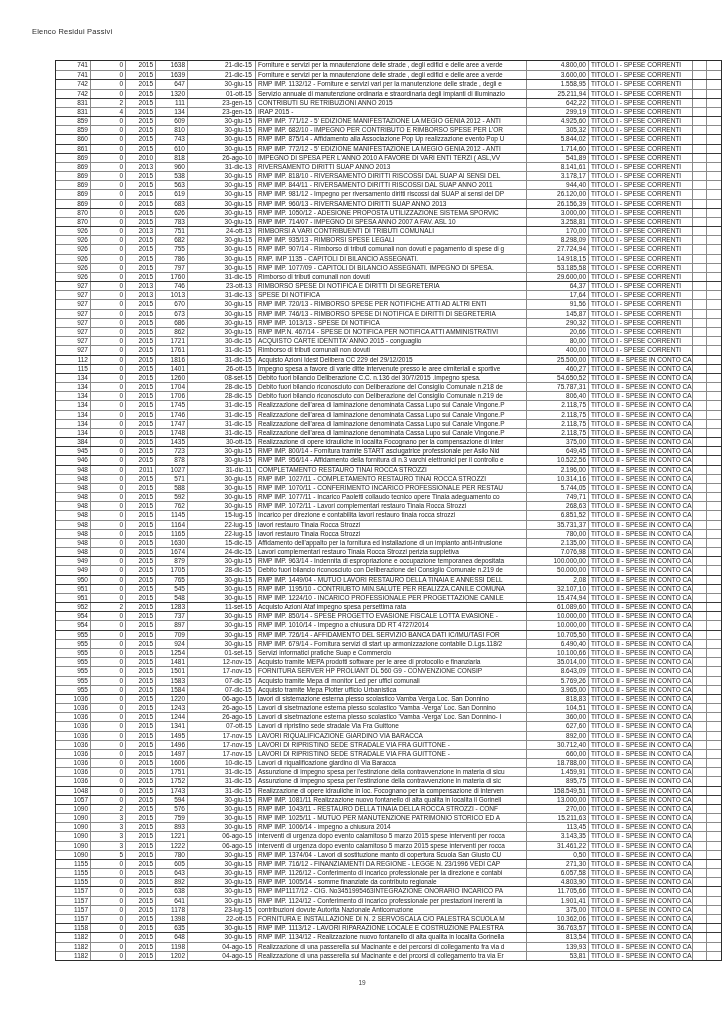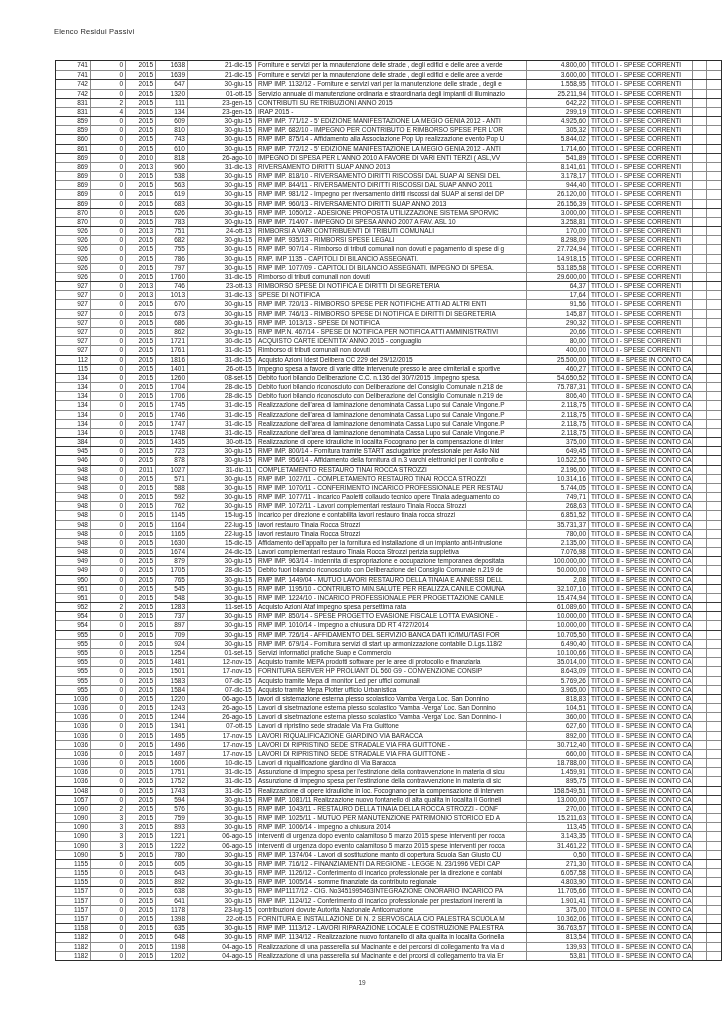--- a/index.html
+++ b/index.html
@@ -2,21 +2,21 @@
 <html><head>
 <meta charset="utf-8">
 <style>
   html,body{margin:0;padding:0;}
   body{
     width:724px;height:1024px;background:#ffffff;position:relative;
     font-family:"Liberation Sans","DejaVu Sans",sans-serif;color:#1c1c1c;
     overflow:hidden;
   }
   .doc-title{
-    position:absolute;left:54px;top:27px;font-size:7.5px;color:#2a2a2a;letter-spacing:0.2px;
+    position:absolute;left:32px;top:27px;font-size:7.5px;color:#2a2a2a;letter-spacing:0.2px;
   }
   .residui-table{
     position:absolute;left:55px;top:60px;width:667px;
     border:1.6px solid #2b2b2b;box-sizing:border-box;background:#fff;
   }
   .trow{
     display:flex;height:9.184px;box-sizing:border-box;
     border-top:0.8px solid #8b8b8b;
   }
   .trow:first-child{border-top:none;}

